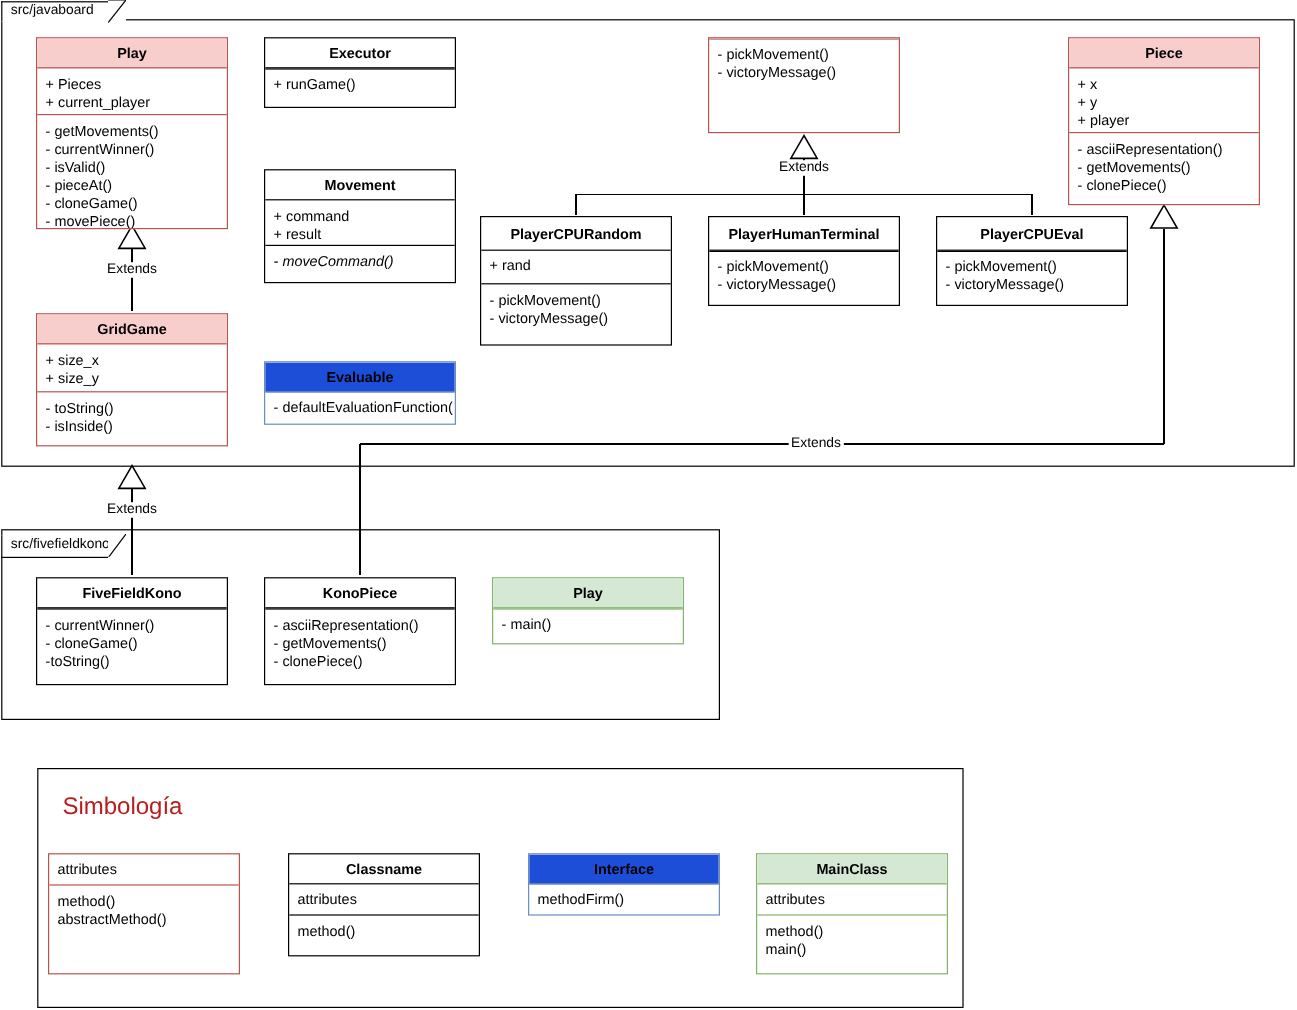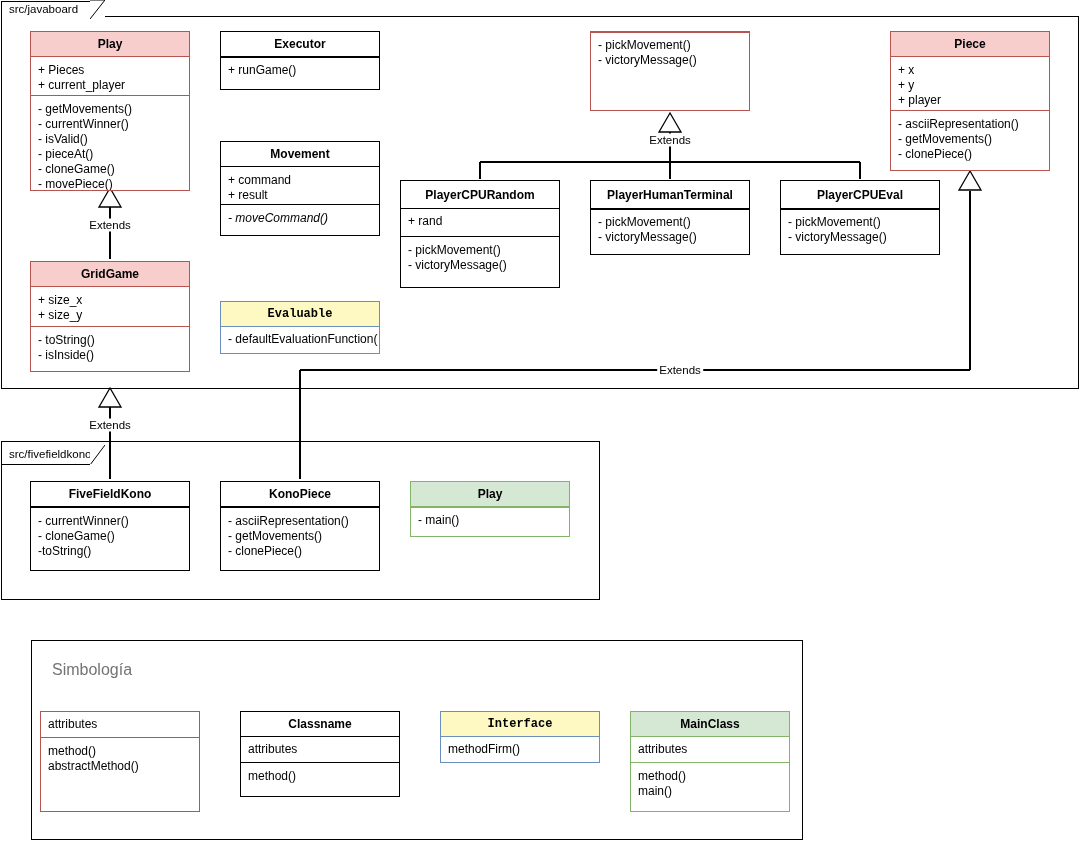--- a/index.html
+++ b/index.html
@@ -93,21 +93,21 @@
   .uml .compartment.thinsep { border-top: 1px solid #000; }
   .uml .row { white-space: nowrap; }
 
   
   .uml.pink { border-color: #b85450; }
   .uml.pink .title { background: #f8cecc; border-bottom-color: #b85450; }
   .uml.pink .compartment { border-bottom-color: #b85450; }
   .uml.pink .compartment.thinsep { border-top-color: #b85450; }
 
   .uml.blue { border-color: #6c8ebf; }
-  .uml.blue .title { background: #fef9c3; border-bottom-color: #6c8ebf; font-family: Liberation Mono, monospace; }
+  .uml.blue .title { background: #1d4ed8; border-bottom-color: #6c8ebf; }
   .uml.blue .compartment { border-bottom-color: #6c8ebf; }
 
   .uml.green { border-color: #82b366; }
   .uml.green .title { background: #d5e8d4; border-bottom-color: #82b366; }
   .uml.green .compartment { border-bottom-color: #82b366; }
   .uml.green .compartment.thinsep { border-top-color: #82b366; }
 
   
   .edge-label {
     position: absolute;
@@ -122,22 +122,22 @@
 
   
   .legend-box {
     position: absolute;
     border: 1px solid #000;
     background: #ffffff;
     box-sizing: border-box;
   }
   .legend-title {
     position: absolute;
-    font-size: 16px;
-    color: #737373;
+    font-size: 20px;
+    color: #b91c1c;
     white-space: nowrap;
   }
 </style>
 </head>
 <body>
 
 <div id="canvas">
 
   <svg id="edges" viewBox="0 0 1081 842" width="1081" height="842">
     <g stroke="#000" stroke-width="1.3" fill="none" shape-rendering="crispEdges">

